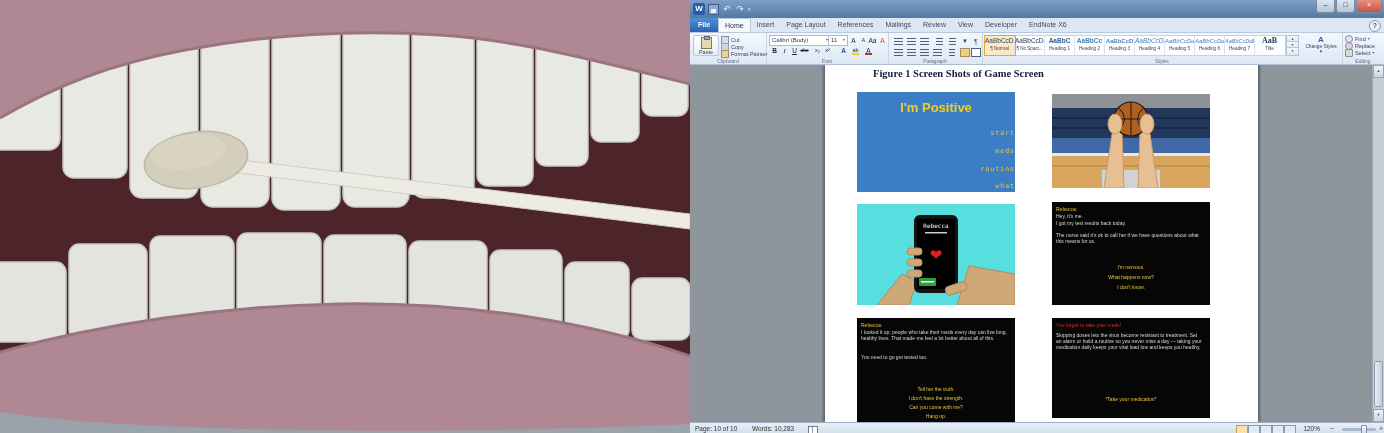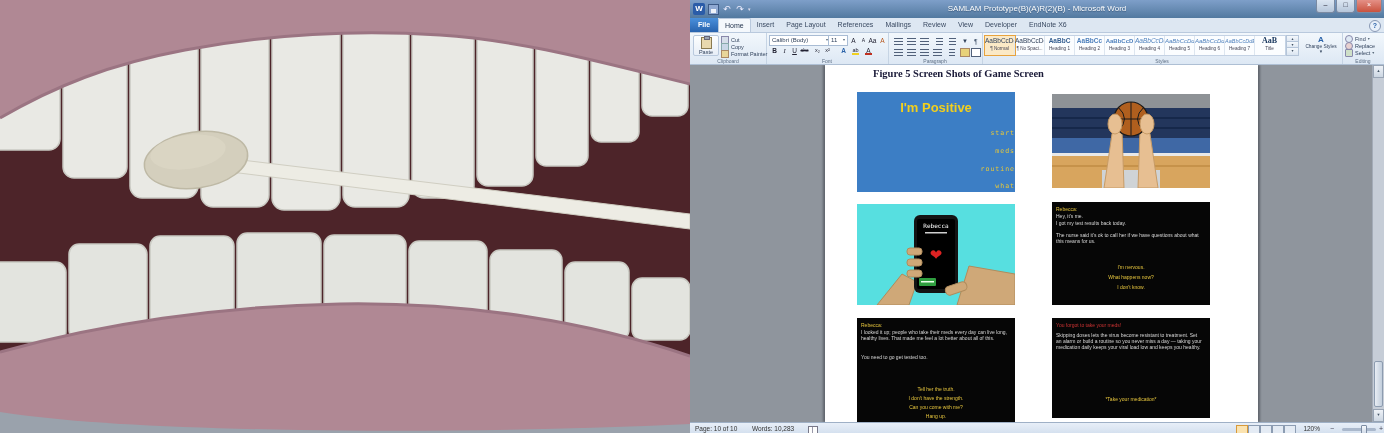--- a/index.html
+++ b/index.html
@@ -151,21 +151,20 @@
   <div class="word">
 
     <div class="tb">
       <div class="qat">
         <div class="wlogo">W</div>
         <div class="saveicon"></div>
         <div class="qicon">↶</div>
         <div class="qicon">↷</div>
         <div class="qcaret">▾</div>
       </div>
-      <div class="title">SAMLAM Prototype(B)(A)R(2)(B) - Microsoft Word</div>
       <div class="winbtns">
         <div class="wbtn">–</div>
         <div class="wbtn">□</div>
         <div class="wbtn close">×</div>
       </div>
     </div>
 
     <div class="tabrow">
       <div class="tab file">File</div>
       <div class="tab active">Home</div>
@@ -343,21 +342,21 @@
           <span class="eico sq"></span>
           <span class="mlbl">Select</span>
           <span class="ecaret">▾</span>
         </div>
         <div class="gl">Editing</div>
       </div>
     </div>
 
     <div class="docarea">
       <div class="page">
-        <div class="dochead">Figure 5 Screen Shots of Game Screen</div>
+        <div class="dochead">Figure 1 Screen Shots of Game Screen</div>
 
         <div class="shot shot1" style="left:32px;top:27px;width:158px;height:100px;">
           <div class="gt">I'm Positive</div>
           <div class="gmi" style="top:37px;">start</div>
           <div class="gmi" style="top:55px;">meds</div>
           <div class="gmi" style="top:73px;">routine</div>
           <div class="gmi" style="top:90px;">what</div>
         </div>
 
         <div class="shot" style="left:227px;top:29px;width:158px;height:94px;">

